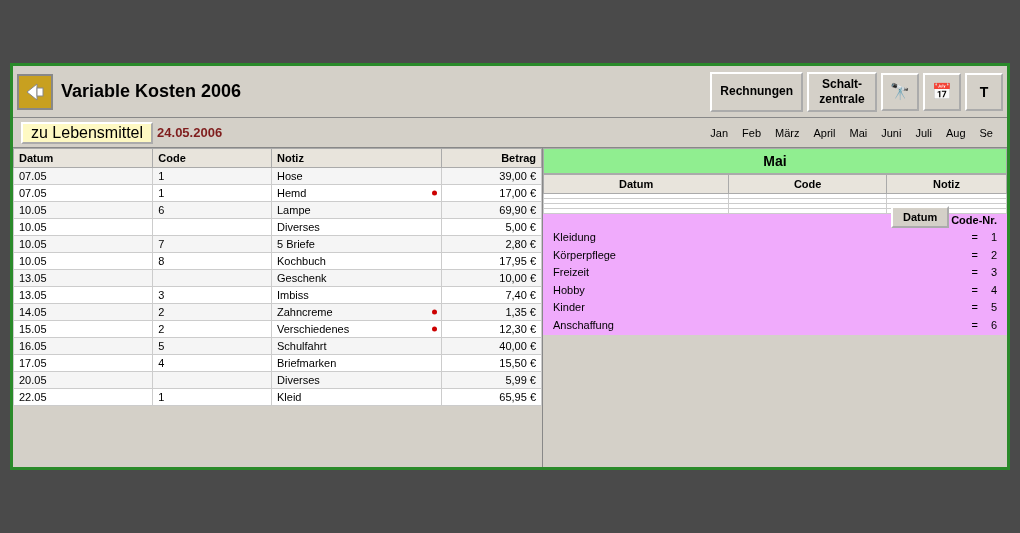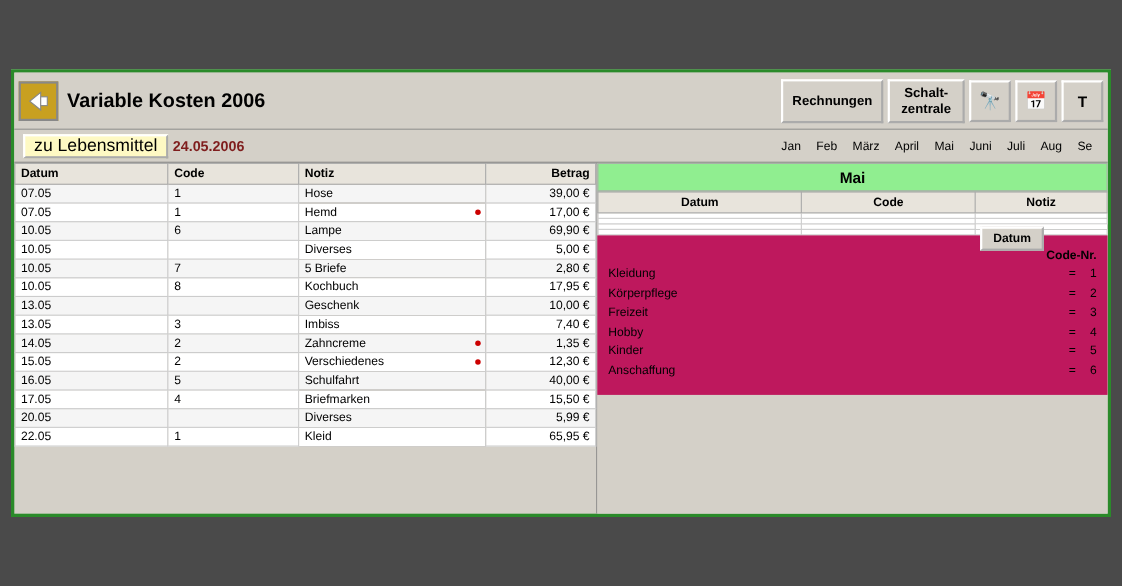--- a/index.html
+++ b/index.html
@@ -189,22 +189,22 @@
       position: absolute;
       background: #d4d0c8;
       border: 2px outset #fff;
       padding: 3px 10px;
       font-size: 11px;
       font-weight: bold;
       cursor: pointer;
     }
     
     .code-legend {
-      background: #be185d;
-      padding: 12px 10px;
+      background: #f0abfc;
+      padding: 0 10px;
       font-size: 11px;
     }
     .code-legend-title {
       font-weight: bold;
       margin-bottom: 3px;
       text-align: right;
     }
     .code-row {
       display: flex;
       justify-content: space-between;

